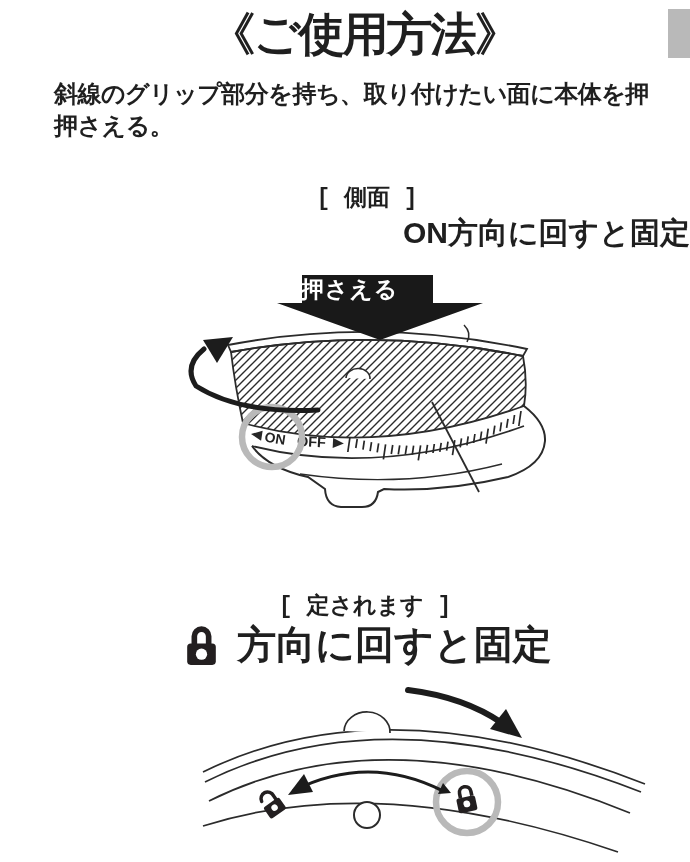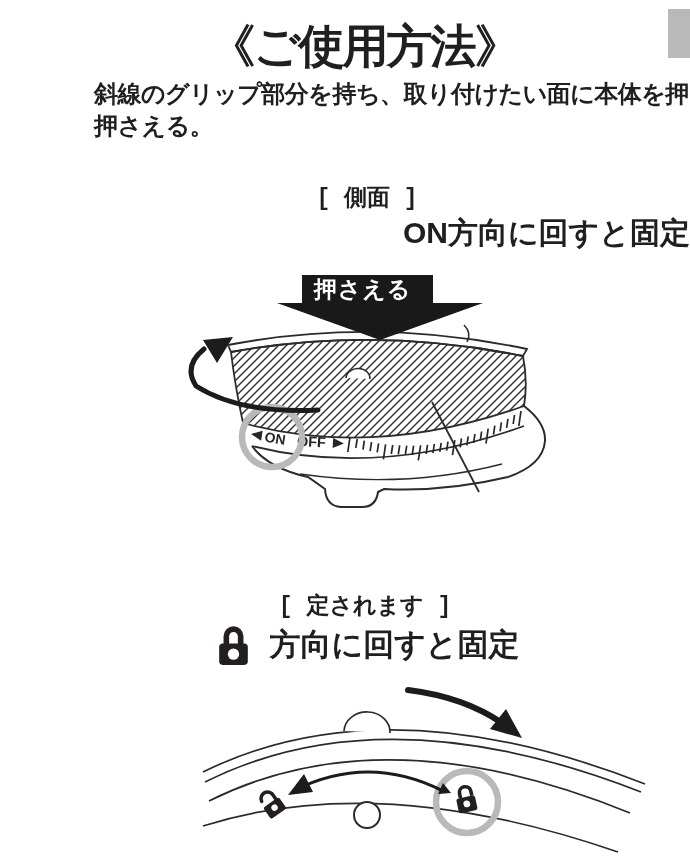--- a/index.html
+++ b/index.html
@@ -1,34 +1,34 @@
 <!DOCTYPE html>
 <html><head>
 <meta charset="utf-8">
 <style>
   html,body{margin:0;padding:0;background:#fff;}
   .page{
     position:relative;width:690px;height:862px;background:#fff;overflow:hidden;
     font-family:"Liberation Sans","DejaVu Sans",sans-serif;font-weight:700;color:#1f1f1f;
   }
   .corner{position:absolute;left:668px;top:9px;width:22px;height:49px;background:#b9b9b9;}
-  .title{position:absolute;left:38px;right:0;top:4px;margin:12px;text-align:center;
+  .title{position:absolute;left:38px;right:0;top:4px;margin:0;text-align:center;
          font-size:46px;letter-spacing:-2px;white-space:nowrap;}
   .intro{position:absolute;left:54px;top:78px;font-size:24px;line-height:32px;
-         letter-spacing:-0.5px;margin-left:40px;}
+         letter-spacing:-0.5px;}
   .intro div{white-space:nowrap;}
   .sec-label{position:absolute;right:0;text-align:center;font-size:23px;white-space:nowrap;font-family:Liberation Mono, monospace;}
   .lbl-side{left:44px;top:182px;}
   .lbl-inner{left:40px;top:590px;}
   .hd-side{position:absolute;left:46px;right:0;top:213px;text-align:right;font-size:30px;white-space:nowrap;}
   .hd-inner{position:absolute;left:46px;right:0;top:620px;height:50px;display:flex;
-            align-items:center;justify-content:center;gap:18px;font-size:31px;white-space:nowrap;text-align:center;}
+            align-items:center;justify-content:center;gap:18px;font-size:39px;white-space:nowrap;text-align:center;}
   .banner{position:absolute;left:277px;top:275px;width:206px;height:65px;background:#191919;
           clip-path:polygon(25px 0,156px 0,156px 28px,206px 28px,103px 65px,0px 28px,25px 28px);}
-  .banner span{position:absolute;left:20px;top:0;width:131px;height:29px;line-height:29px;
+  .banner span{position:absolute;left:7px;top:0;width:131px;height:29px;line-height:29px;
                text-align:center;color:#ffffff;font-size:23px;letter-spacing:1px;}
   .grip-label{position:absolute;left:419px;top:494px;font-size:21px;letter-spacing:0.5px;white-space:nowrap;}
   .svg-side{position:absolute;left:160px;top:315px;}
   .svg-bottom{position:absolute;left:175px;top:680px;}
   svg text{font-family:"Liberation Sans","DejaVu Sans",sans-serif;font-weight:700;fill:#232323;}
   #ticks line{stroke:#262626;stroke-width:1.7;}
 </style>
 </head>
 <body>
 

